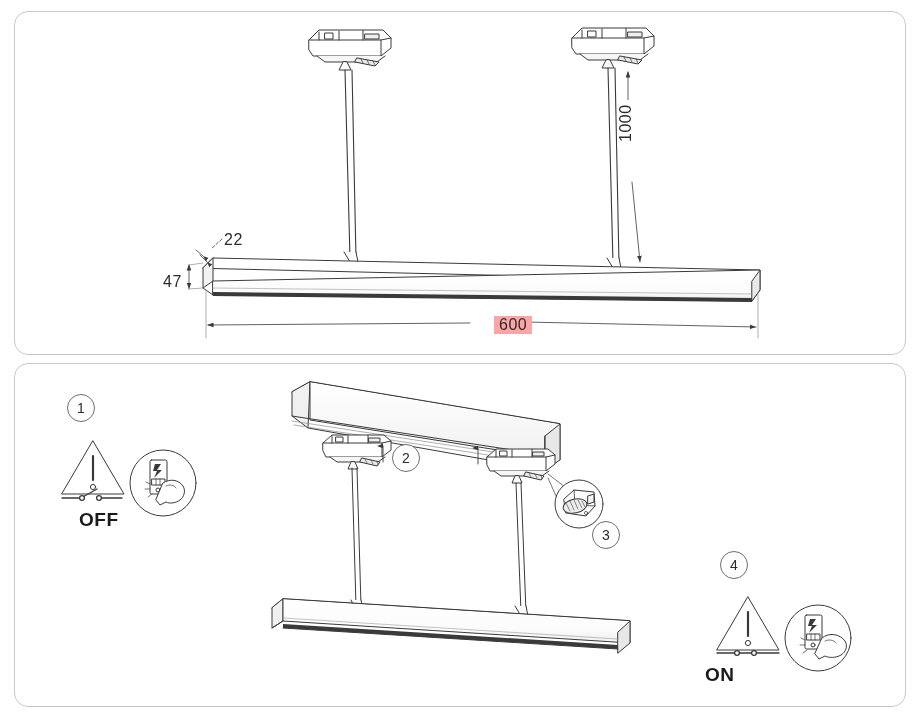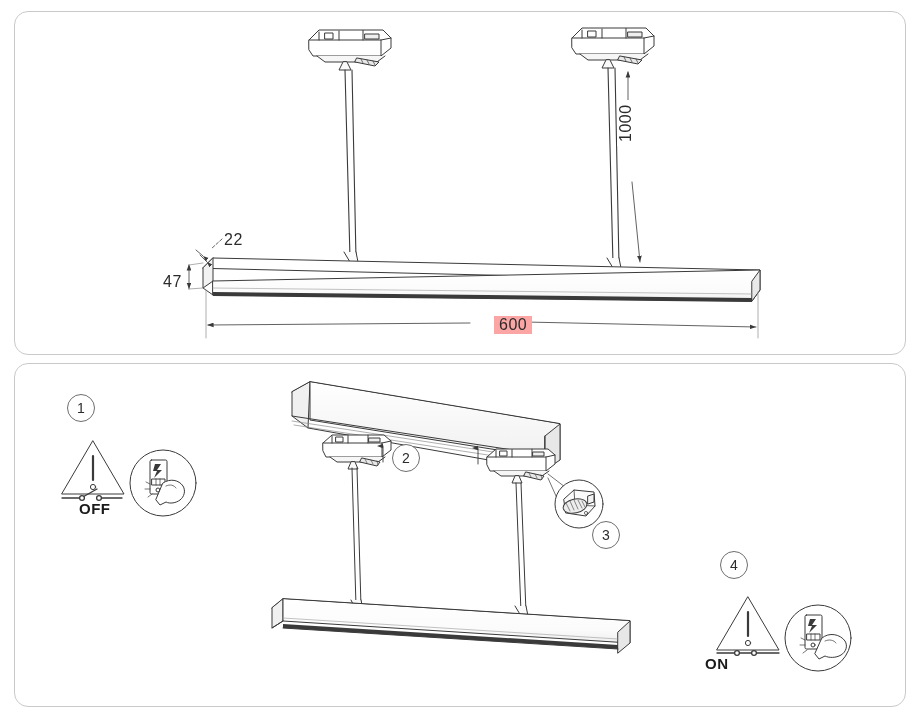--- a/index.html
+++ b/index.html
@@ -94,24 +94,25 @@
     color: #2b2b2b;
     background: #ffffff;
   }
   #step-num-1 { left: 67px;  top: 394px; }
   #step-num-2 { left: 392px; top: 444px; }
   #step-num-3 { left: 592px; top: 521px; }
   #step-num-4 { left: 720px; top: 551px; }
   .switch-label {
     position: absolute;
     font-family: "Liberation Sans", sans-serif;
-    font-size: 15px;
+    font-size: 19px;
     font-weight: bold;
     color: #1a1a1a;
     letter-spacing: 0.5px;
+    margin-top: 9px;
   }
   #label-off { left: 79px;  top: 500px; }
   #label-on  { left: 705px; top: 655px; }
 </style>
 </head>
 <body>
 
 <div id="sheet">
 
   <div class="panel" id="panel-dimensions"></div>

